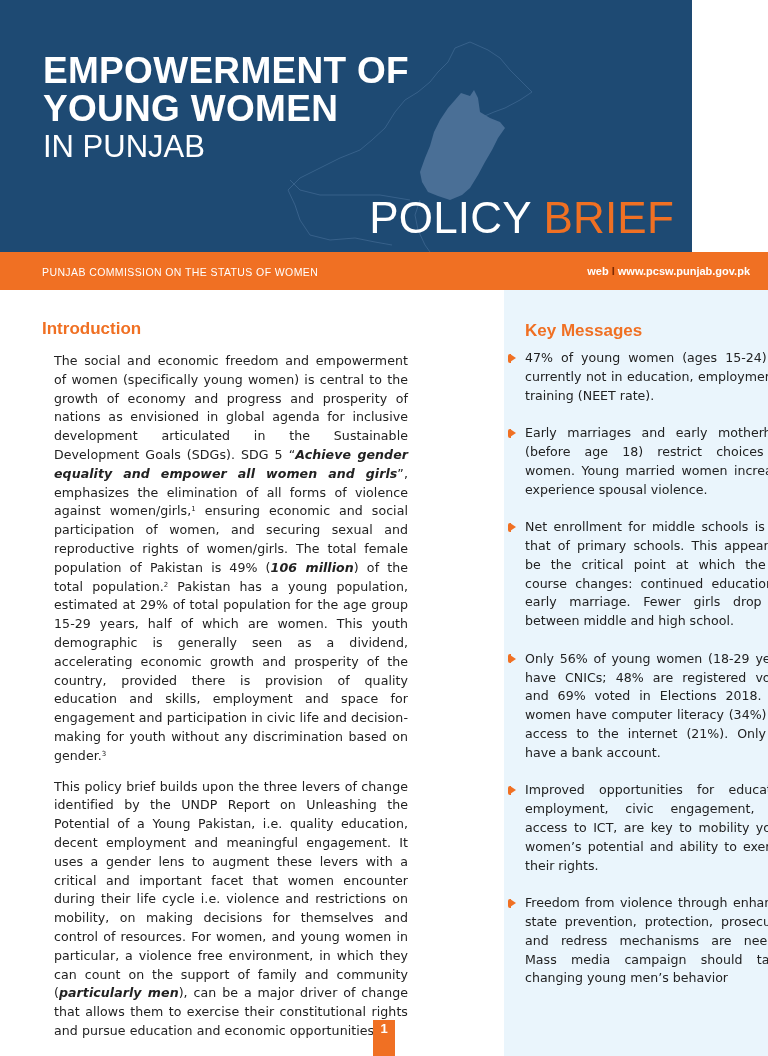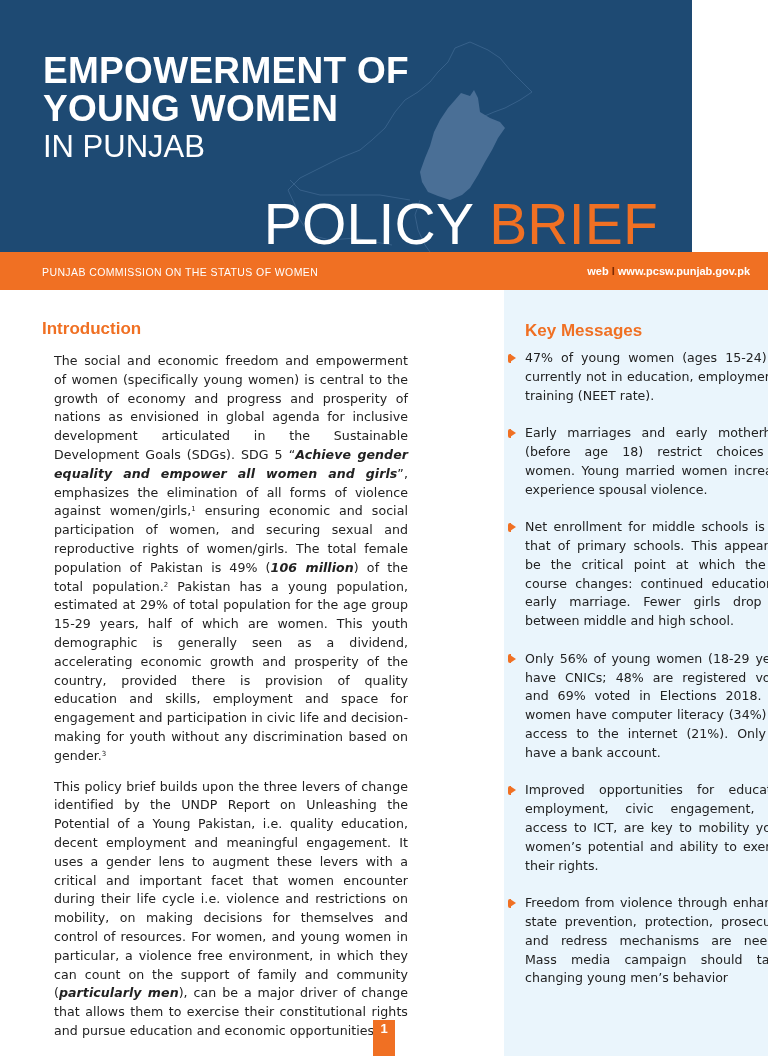--- a/index.html
+++ b/index.html
@@ -18,22 +18,22 @@
     font-family: "Liberation Sans", sans-serif; font-weight: bold;
     font-size: 37px; letter-spacing: 0.3px; line-height: 1;
   }
   .title-line1 { top: 52px; }
   .title-line2 { top: 90px; }
   .title-line3 {
     position: absolute; left: 43px; top: 131px; color: #ffffff;
     font-family: "Liberation Sans", sans-serif; font-size: 31px; line-height: 1;
   }
   .policy-brief {
-    position: absolute; right: 34px; top: 196px;
-    font-family: "Liberation Sans", sans-serif; font-size: 57px; line-height: 1;
+    position: absolute; right: 18px; top: 196px;
+    font-family: "Liberation Sans", sans-serif; font-size: 44px; line-height: 1;
     color: #ffffff; letter-spacing: 0.2px;
   }
   .policy-brief .accent { color: #f07023; }
   .orange-bar {
     position: absolute; left: 0; top: 252px; width: 768px; height: 38px;
     background: #f07023;
   }
   .org-name {
     position: absolute; left: 42px; top: 14px; color: #ffffff;
     font-family: "Liberation Sans", sans-serif; font-weight: normal; font-size: 10.5px;

